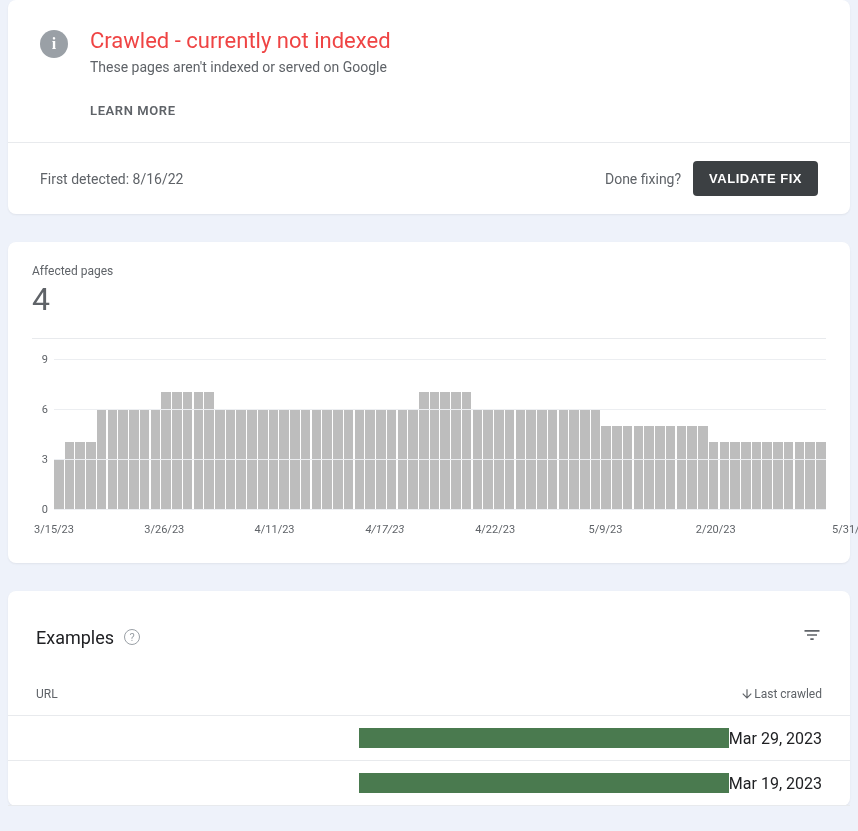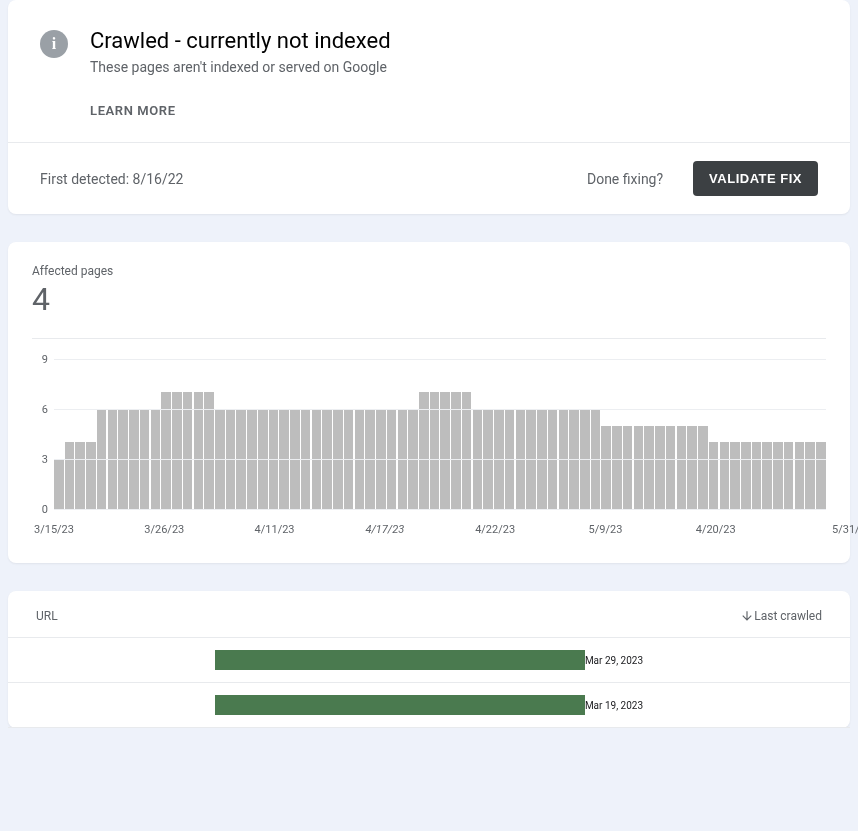--- a/index.html
+++ b/index.html
@@ -29,21 +29,21 @@
     color: #fff;
     font-family: Georgia, serif;
     font-weight: bold;
     font-size: 16px;
     flex-shrink: 0;
     margin-top: 2px;
   }
   .info-title {
     font-size: 22px;
     font-weight: 400;
-    color: #000000;
+    color: #ef4444;
     margin-bottom: 6px;
   }
   .info-sub {
     font-size: 14px;
     color: #5f6368;
     margin-bottom: 28px;
   }
   .learn-more {
     font-size: 13px;
     font-weight: 600;
@@ -53,21 +53,21 @@
   }
   .info-footer {
     border-top: 1px solid #e8eaed;
     padding: 18px 32px;
     display: flex;
     align-items: center;
     justify-content: space-between;
     font-size: 14px;
     color: #5f6368;
   }
-  .footer-right { display: flex; align-items: center; gap: 30px; }
+  .footer-right { display: flex; align-items: center; gap: 12px; }
   .validate-btn {
     background: #3c4043;
     color: #fff;
     border: none;
     padding: 10px 16px;
     border-radius: 4px;
     font-size: 13px;
     font-weight: 600;
     letter-spacing: 0.5px;
     cursor: pointer;
@@ -157,25 +157,25 @@
     display: flex;
     justify-content: space-between;
     padding: 18px 28px 14px 28px;
     font-size: 12px;
     color: #5f6368;
     border-bottom: 1px solid #e8eaed;
   }
   .lc-head { display: flex; align-items: center; cursor: pointer; }
   .table-row {
     display: flex;
-    justify-content: center;
+    justify-content: flex-end;
     align-items: center;
     padding: 12px 28px;
     border-bottom: 1px solid #e8eaed;
-    font-size: 10px;
+    font-size: 16px;
     cursor: pointer;
   }
   .url-bar {
     height: 20px;
     background: #4a7a4f;
     width: 370px;
   }
   .row-date { color: #202124; }
 </style>
 </head>
@@ -290,27 +290,38 @@
         <div class="grid-line" style="top: 0px;"></div>
         <div class="y-label" style="top: 0px;">9</div>
       </div>
     <div class="x-axis" id="x-axis">
         <div class="x-label" style="left: 0%; text-align: center;">3/15/23</div>
         <div class="x-label" style="left: 14.2857%;">3/26/23</div>
         <div class="x-label" style="left: 28.5714%;">4/11/23</div>
         <div class="x-label" style="left: 42.8571%; font-style: italic;">4/17/23</div>
         <div class="x-label" style="left: 57.1429%;">4/22/23</div>
         <div class="x-label" style="left: 71.4286%;">5/9/23</div>
-        <div class="x-label" style="left: 85.7143%;">4/20/23</div>
+        <div class="x-label" style="left: 85.7143%;">2/20/23</div>
         <div class="x-label" style="left: 100%; margin-left: 26px;">5/31/23</div>
       </div>
   </div>
 </div>
 
 <div class="card" style="margin-bottom:0;">
+  <div class="examples-header">
+    <div class="examples-title-wrap">
+      <div class="examples-title">Examples</div>
+      <div class="help-icon">?</div>
+    </div>
+    <div class="filter-icon">
+      <svg viewBox="0 0 24 24" fill="#5f6368">
+          <path d="M10 18h4v-2h-4v2zM3 6v2h18V6H3zm3 7h12v-2H6v2z"></path>
+        </svg>
+    </div>
+  </div>
   <div class="table-head">
     <div>URL</div>
     <div class="lc-head">
       <svg width="14" height="14" viewBox="0 0 24 24" fill="#5f6368">
           <path d="M20 12l-1.41-1.41L13 16.17V4h-2v12.17l-5.58-5.59L4 12l8 8 8-8z"></path>
         </svg>
       <span>Last crawled</span>
     </div>
   </div>
   <div id="table-body">

